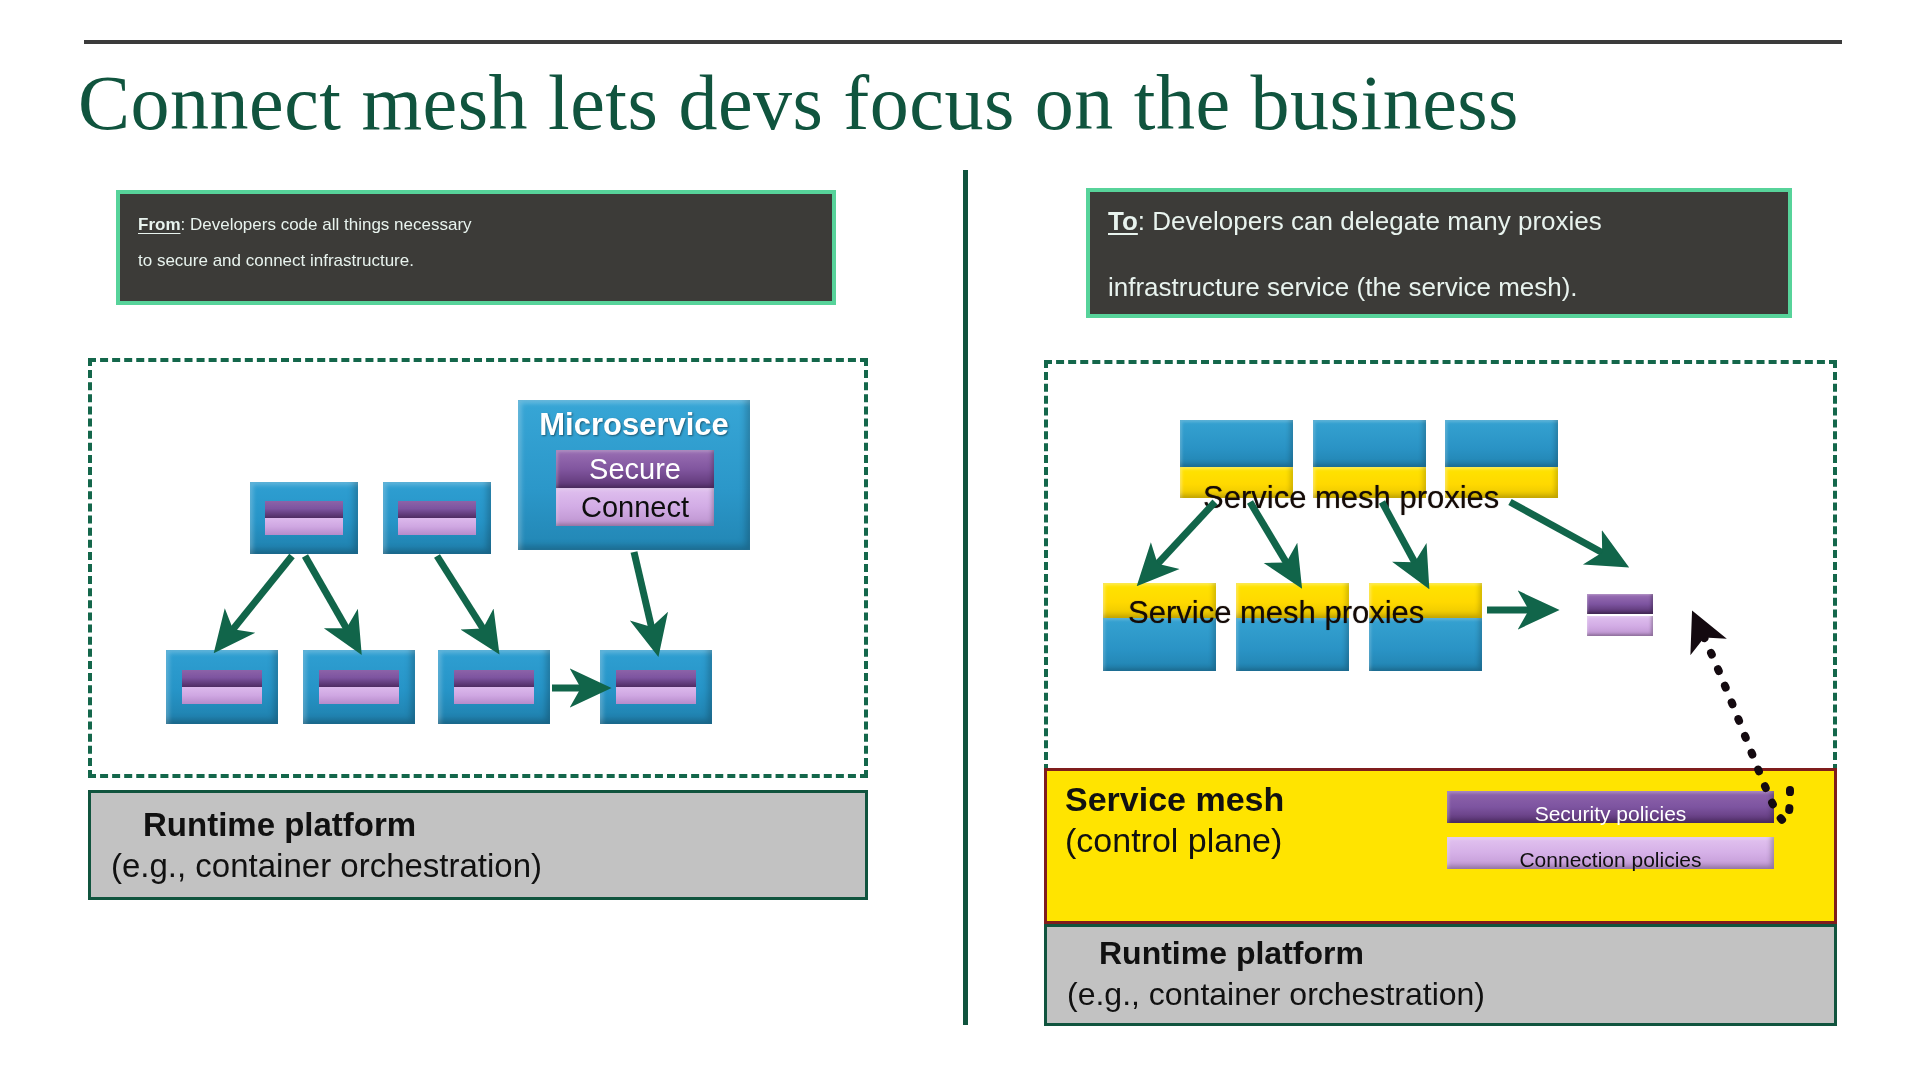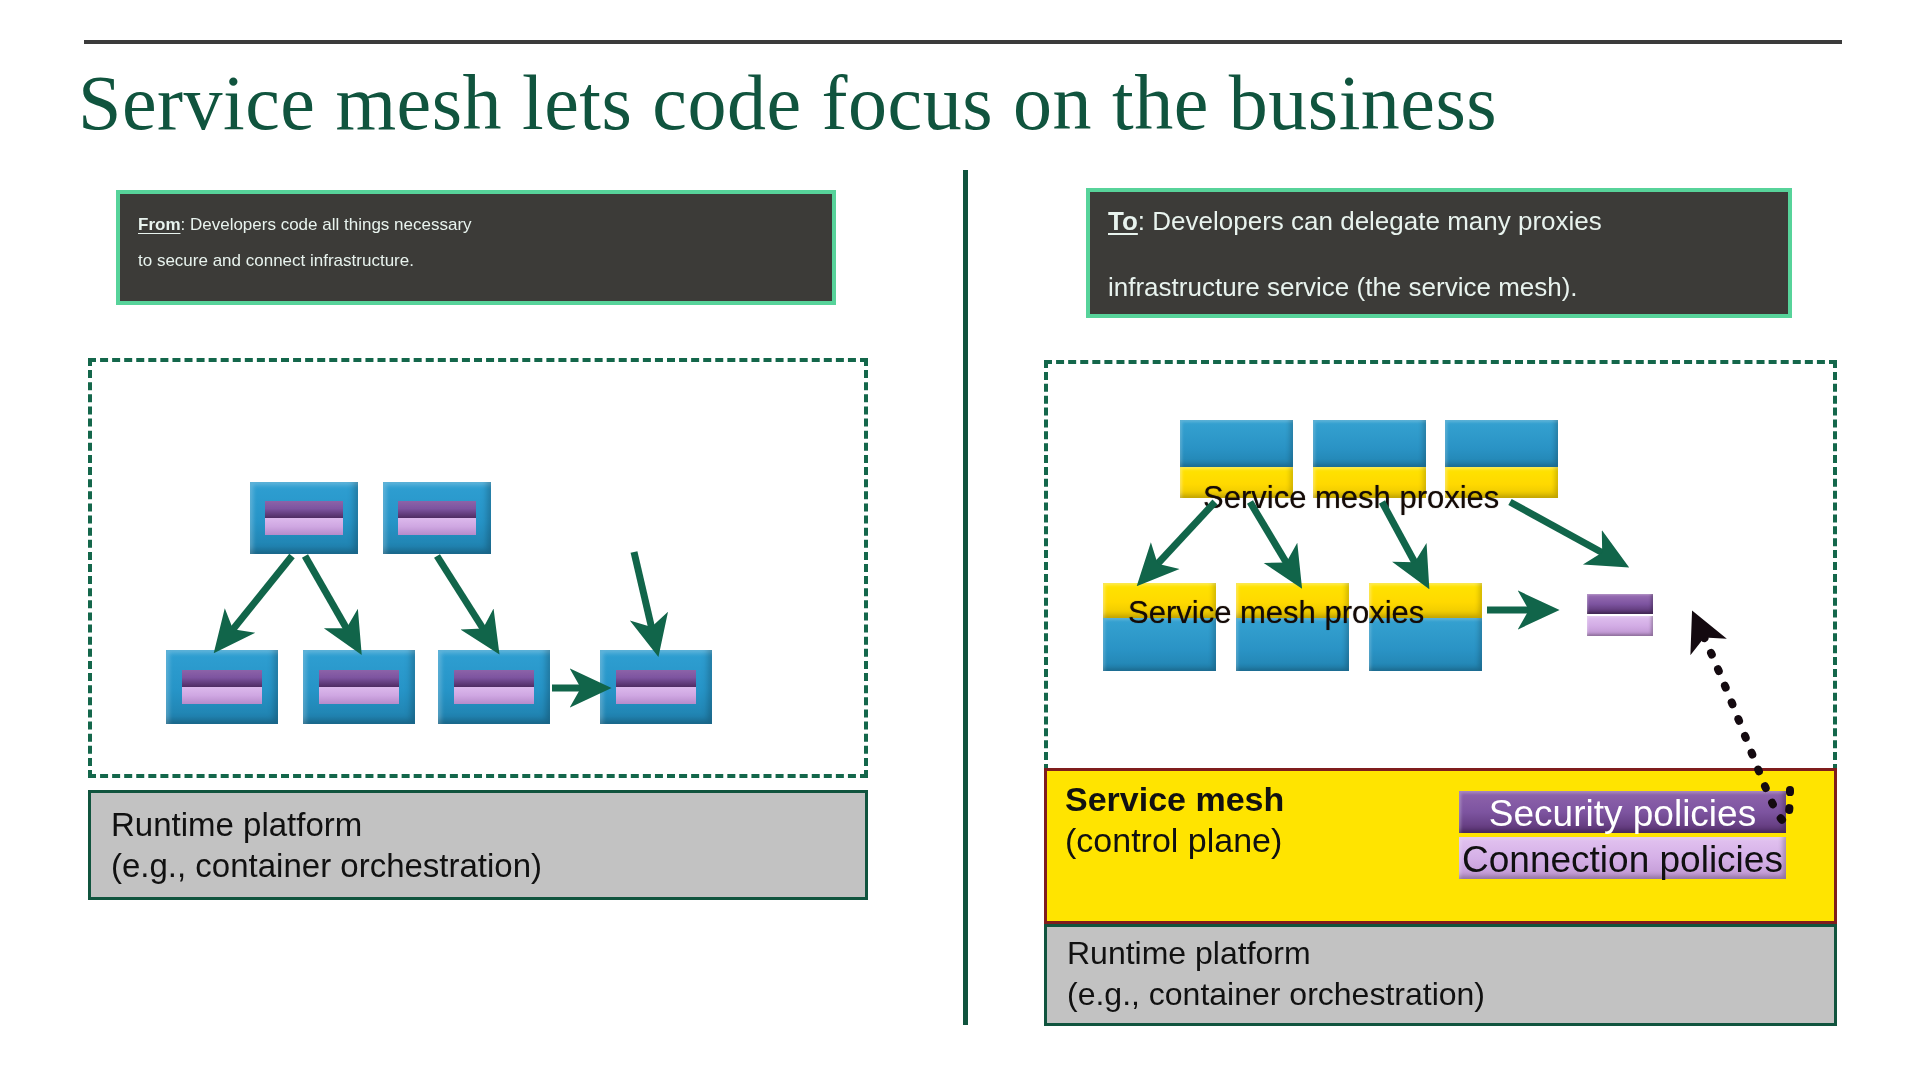--- a/index.html
+++ b/index.html
@@ -143,21 +143,21 @@
 
   
   .platform {
     position: absolute;
     background: #c2c2c2;
     border: 3px solid #10543e;
     box-sizing: border-box;
     padding: 12px 0 0 20px;
     color: #111111;
   }
-  .platform .pf-1 { font-weight: normal; font-size: 33px; line-height: 40px; }
+  .platform .pf-1 { font-weight: bold; font-size: 33px; line-height: 40px; margin-left: 32px; }
   .platform .pf-2 { font-size: 33px; line-height: 42px; }
   #platform-left  { left: 88px;  top: 790px; width: 780px; height: 110px; }
   #platform-right { left: 1044px; top: 924px; width: 793px; height: 102px;
                     border-color: #10543e; padding-top: 6px; }
   #platform-right .pf-1 { font-size: 32px; }
   #platform-right .pf-2 { font-size: 32px; }
 
   
   .proxy { position: absolute; box-sizing: border-box; }
   .proxy .blue {
@@ -204,25 +204,24 @@
   }
   #control-plane .cp-1 {
     position: absolute; left: 18px; top: 9px;
     font-weight: bold; font-size: 34px; color: #111111;
   }
   #control-plane .cp-2 {
     position: absolute; left: 18px; top: 50px;
     font-size: 34px; color: #111111;
   }
   #control-plane .pol {
-    position: absolute; left: 400px; width: 327px; height: 42px;
-    text-align: center; font-size: 37px; line-height: 46px;
+    position: absolute; left: 400px; width: 327px; height: 32px;
+    text-align: center; font-size: 21px; line-height: 46px;
     box-shadow: inset -3px -3px 5px rgba(0,0,0,0.25),
                 inset  2px  2px 3px rgba(255,255,255,0.28);
-    margin-left: 12px;
   }
   #control-plane .pol-sec {
     top: 20px; color: #ffffff;
     background: linear-gradient(180deg,#8f64ac 0%, #7d54a0 50%, #5c3576 100%);
   }
   #control-plane .pol-con {
     top: 66px; color: #101010;
     background: linear-gradient(180deg,#e2c3f0 0%, #d5b0e7 50%, #c098d3 100%);
   }
 
@@ -232,21 +231,21 @@
     pointer-events: none;
   }
 </style>
 </head>
 <body>
 
 <div id="slide">
 
   <div class="top-rule"></div>
 
-  <div class="title">Service mesh lets code focus on the business</div>
+  <div class="title">Connect mesh lets devs focus on the business</div>
 
   <div class="divider"></div>
 
   <div class="caption" id="caption-left">
     <span class="lead">From</span><span>: Developers code all things necessary</span><br>
     <span>to secure and connect infrastructure.</span>
   </div>
 
   <div class="caption" id="caption-right">
     <span class="lead">To</span><span>: Developers can delegate many proxies</span><br>
@@ -275,20 +274,25 @@
   </div>
   <div class="node" style="left:438px; top:650px; width:112px; height:74px;">
     <div class="bar-top"></div>
     <div class="bar-bot"></div>
   </div>
   <div class="node" style="left:600px; top:650px; width:112px; height:74px;">
     <div class="bar-top"></div>
     <div class="bar-bot"></div>
   </div>
 
+  <div id="microservice">
+    <div class="ms-title">Microservice</div>
+    <div class="ms-secure">Secure</div>
+    <div class="ms-connect">Connect</div>
+  </div>
 
   <div class="platform" id="platform-left">
     <div class="pf-1">Runtime platform</div>
     <div class="pf-2">(e.g., container orchestration)</div>
   </div>
 
   <div class="dashed" id="dashed-right"></div>
 
   <div class="proxy" style="left:1180px; top:420px; width:113px; height:78px;">
     <div class="blue" style="top:0;   height:60%;"></div>

